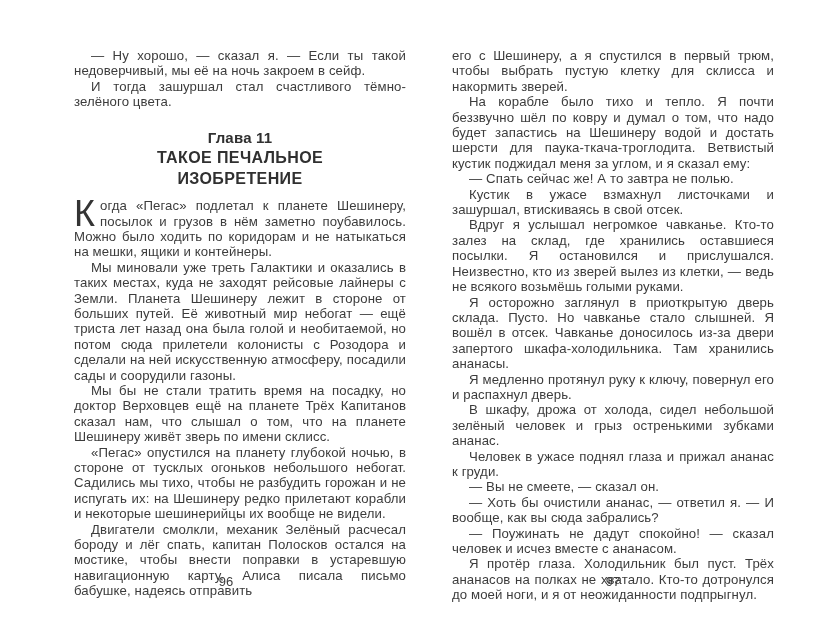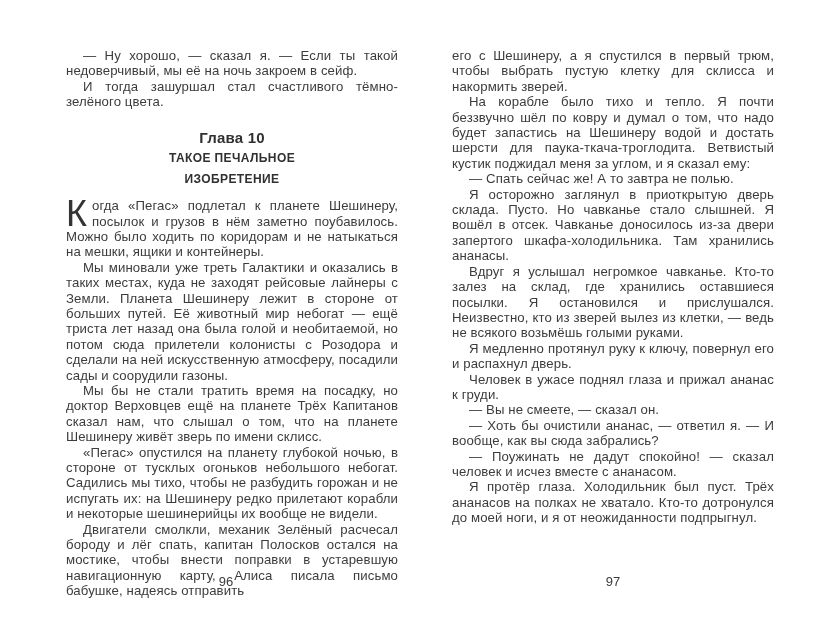--- a/index.html
+++ b/index.html
@@ -13,21 +13,21 @@
     height: 636px;
     background: #ffffff;
     overflow: hidden;
     font-family: "Liberation Sans", sans-serif;
     color: #3c3c3c;
   }
   .page-column {
     position: absolute;
     top: 48px;
   }
-  .page-column.left  { left: 66px;  width: 332px; }
+  .page-column.left  { left: 74px;  width: 332px; }
   .page-column.right { left: 452px; width: 322px; }
 
   .page-column p {
     margin: 0;
     font-size: 13.2px;
     line-height: 15.4px;
     text-align: justify;
     letter-spacing: 0.1px;
   }
   .page-column p.indent { text-indent: 17px; }
@@ -37,21 +37,21 @@
     text-align: center;
     color: #303030;
     font-weight: bold;
   }
   .chapter-heading .kicker {
     font-size: 15px;
     line-height: 20.5px;
     letter-spacing: 0.2px;
   }
   .chapter-heading .title-line {
-    font-size: 12px;
+    font-size: 16px;
     line-height: 20.5px;
     letter-spacing: 0.4px;
   }
 
   p.dropcap .dc {
     float: left;
     font-size: 36px;
     line-height: 29px;
     padding: 1px 5px 0 0;
     color: #343434;
@@ -74,44 +74,46 @@
 <div class="spread">
 
   <div class="page-column left">
     <div>
 
     <p class="indent">— Ну хорошо, — сказал я. — Если ты такой недоверчивый, мы её на ночь закроем в сейф.</p>
         <p class="indent">И тогда зашуршал стал счастливого тёмно-зелёного цвета.</p>
       </div>
 
     <div class="chapter-heading">
-      <div class="kicker">Глава 10</div>
+      <div class="kicker">Глава 11</div>
       <div class="title-line">ТАКОЕ ПЕЧАЛЬНОЕ</div>
       <div class="title-line">ИЗОБРЕТЕНИЕ</div>
     </div>
 
     <div>
 
     <p class="dropcap"><span class="dc">К</span>огда «Пегас» подлетал к планете Шешинеру, посылок и грузов в нём заметно поубавилось. Можно было ходить по коридорам и не натыкаться на мешки, ящики и контейнеры.</p>
         <p class="indent">Мы миновали уже треть Галактики и оказались в таких местах, куда не заходят рейсовые лайнеры с Земли. Планета Шешинеру лежит в стороне от больших путей. Её животный мир небогат — ещё триста лет назад она была голой и необитаемой, но потом сюда прилетели колонисты с Розодора и сделали на ней искусственную атмосферу, посадили сады и соорудили газоны.</p>
         <p class="indent">Мы бы не стали тратить время на посадку, но доктор Верховцев ещё на планете Трёх Капитанов сказал нам, что слышал о том, что на планете Шешинеру живёт зверь по имени склисс.</p>
         <p class="indent">«Пегас» опустился на планету глубокой ночью, в стороне от тусклых огоньков небольшого небогат. Садились мы тихо, чтобы не разбудить горожан и не испугать их: на Шешинеру редко прилетают корабли и некоторые шешинерийцы их вообще не видели.</p>
         <p class="indent">Двигатели смолкли, механик Зелёный расчесал бороду и лёг спать, капитан Полосков остался на мостике, чтобы внести поправки в устаревшую навигационную карту, Алиса писала письмо бабушке, надеясь отправить</p>
       </div>
   </div>
 
   <div class="page-column right">
     <div>
 
     <p>его с Шешинеру, а я спустился в первый трюм, чтобы выбрать пустую клетку для склисса и накормить зверей.</p>
         <p class="indent">На корабле было тихо и тепло. Я почти беззвучно шёл по ковру и думал о том, что надо будет запастись на Шешинеру водой и достать шерсти для паука-ткача-троглодита. Ветвистый кустик поджидал меня за углом, и я сказал ему:</p>
         <p class="indent">— Спать сейчас же! А то завтра не полью.</p>
+        <p class="indent">Кустик в ужасе взмахнул листочками и зашуршал, втискиваясь в свой отсек.</p>
+        <p class="indent">Вдруг я услышал негромкое чавканье. Кто-то залез на склад, где хранились оставшиеся посылки. Я остановился и прислушался. Неизвестно, кто из зверей вылез из клетки, — ведь не всякого возьмёшь голыми руками.</p>
         <p class="indent">Я осторожно заглянул в приоткрытую дверь склада. Пусто. Но чавканье стало слышней. Я вошёл в отсек. Чавканье доносилось из-за двери запертого шкафа-холодильника. Там хранились ананасы.</p>
-        <p class="indent">Вдруг я услышал негромкое чавканье. Кто-то залез на склад, где хранились оставшиеся посылки. Я остановился и прислушался. Неизвестно, кто из зверей вылез из клетки, — ведь не всякого возьмёшь голыми руками.</p>
         <p class="indent">Я медленно протянул руку к ключу, повернул его и распахнул дверь.</p>
+        <p class="indent">В шкафу, дрожа от холода, сидел небольшой зелёный человек и грыз остренькими зубками ананас.</p>
         <p class="indent">Человек в ужасе поднял глаза и прижал ананас к груди.</p>
         <p class="indent">— Вы не смеете, — сказал он.</p>
         <p class="indent">— Хоть бы очистили ананас, — ответил я. — И вообще, как вы сюда забрались?</p>
         <p class="indent">— Поужинать не дадут спокойно! — сказал человек и исчез вместе с ананасом.</p>
         <p class="indent">Я протёр глаза. Холодильник был пуст. Трёх ананасов на полках не хватало. Кто-то дотронулся до моей ноги, и я от неожиданности подпрыгнул.</p>
       </div>
   </div>
 
   <div class="pagenum left">96</div>
   <div class="pagenum right">97</div>

